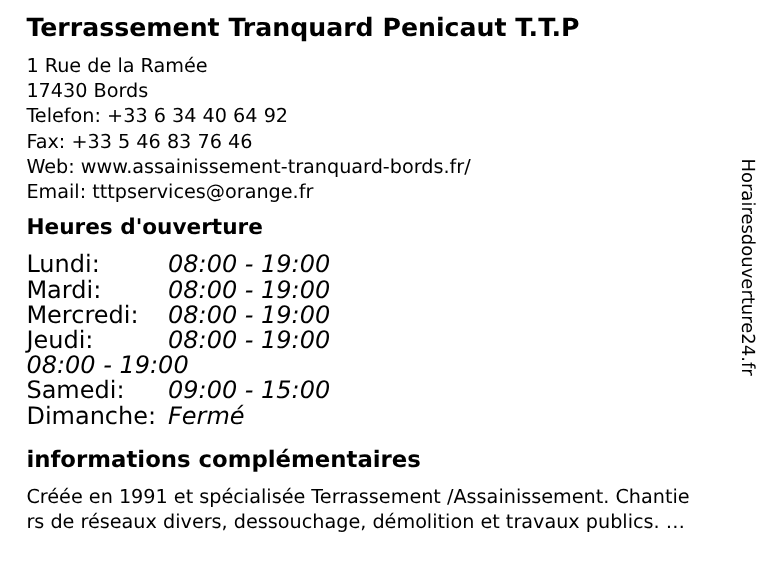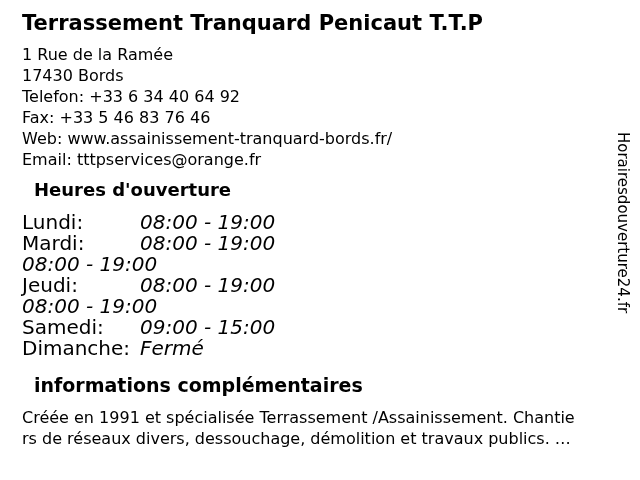--- a/index.html
+++ b/index.html
@@ -32,21 +32,21 @@
   .contact {
     margin-top: 10px;
     font-size: 16px;
     line-height: 21px;
   }
   .contact-line { white-space: nowrap; }
   .section-heading {
     font-size: 18px;
     font-weight: 700;
     line-height: 20px;
-    margin: 12px;
+    margin: 0;
     white-space: nowrap;
   }
   .hours-heading { margin-top: 10px; }
   .hours-table {
     margin-top: 10px;
     font-size: 20px;
     line-height: 21px;
   }
   .hours-row { display: flex; }
   .hours-day { width: 118px; flex: 0 0 118px; }
@@ -92,20 +92,21 @@
     <div class="hours-table">
       <div class="hours-row">
         <span class="hours-day">Lundi:</span>
         <span class="hours-time">08:00 - 19:00</span>
       </div>
       <div class="hours-row">
         <span class="hours-day">Mardi:</span>
         <span class="hours-time">08:00 - 19:00</span>
       </div>
       <div class="hours-row">
+        <span class="hours-day">Mercredi:</span>
         <span class="hours-time">08:00 - 19:00</span>
       </div>
       <div class="hours-row">
         <span class="hours-day">Jeudi:</span>
         <span class="hours-time">08:00 - 19:00</span>
       </div>
       <div class="hours-row">
         <span class="hours-time">08:00 - 19:00</span>
       </div>
       <div class="hours-row">

